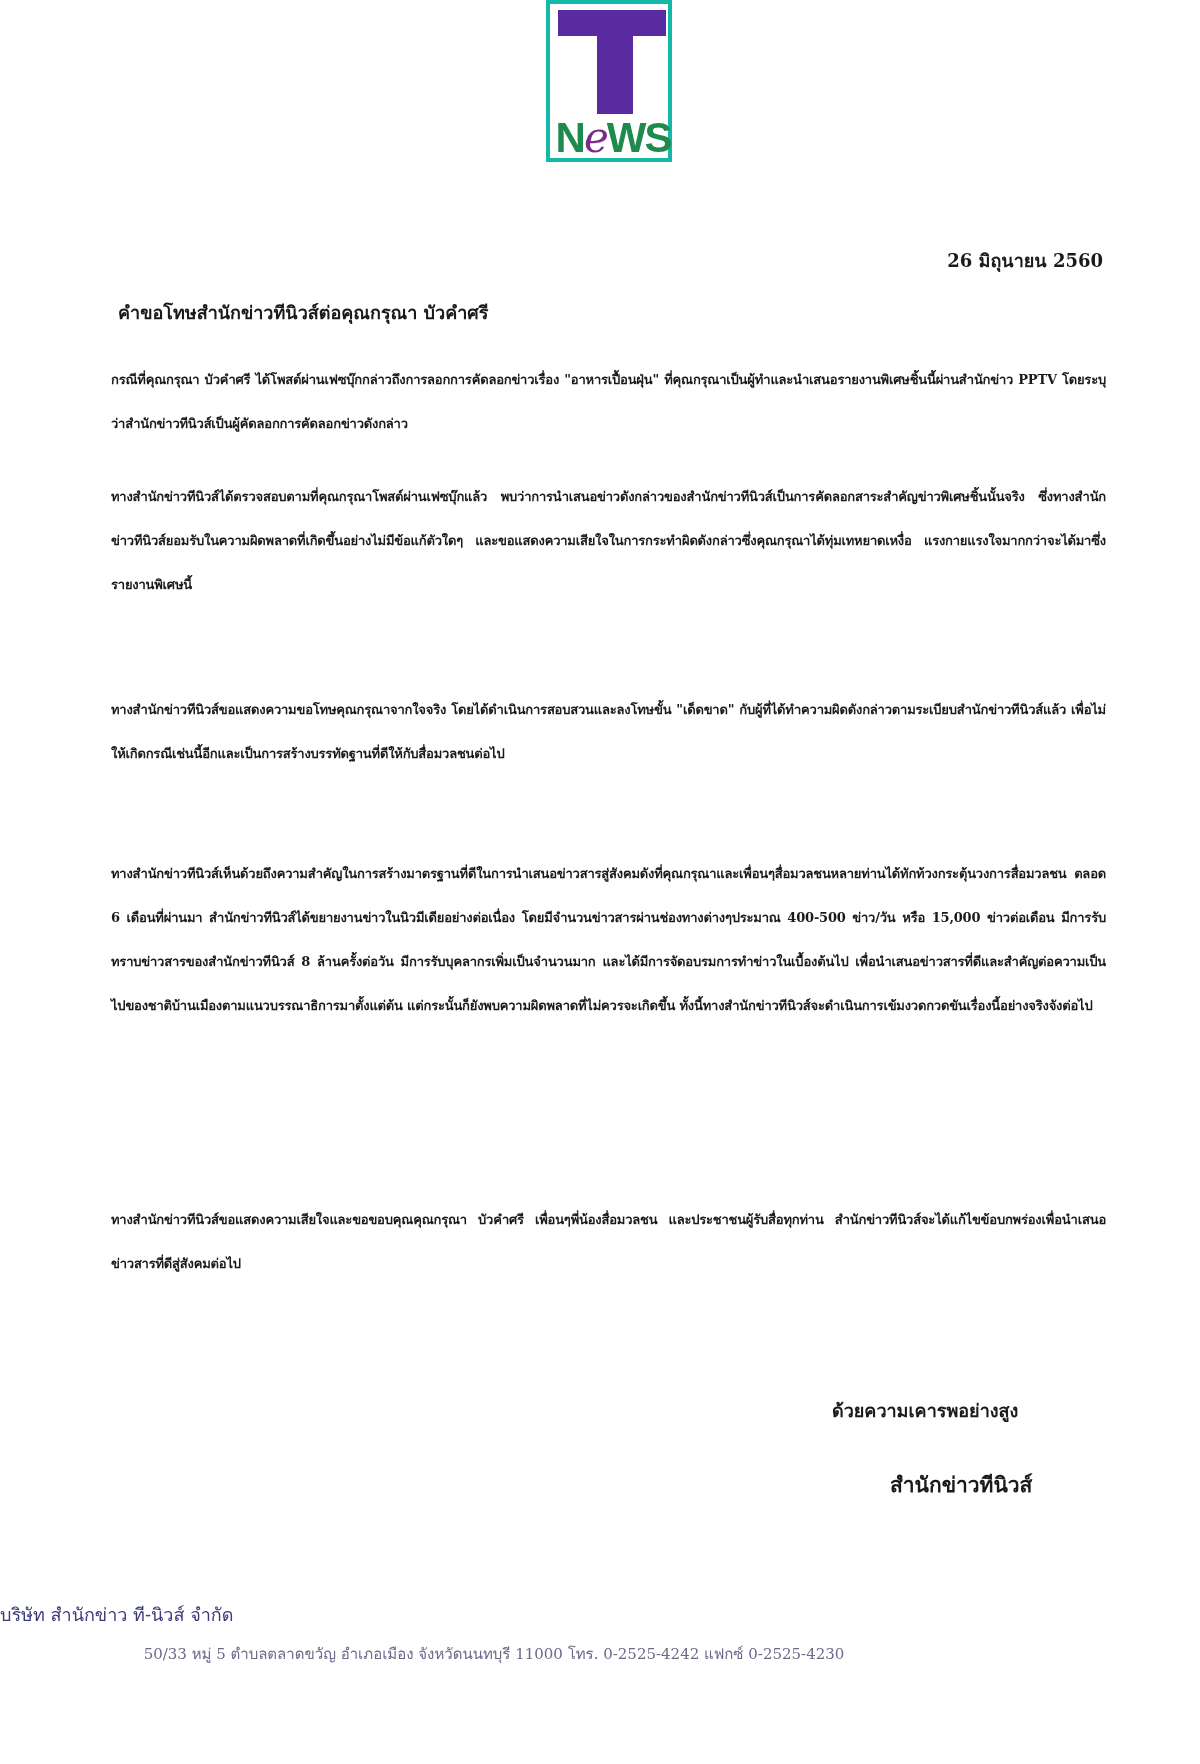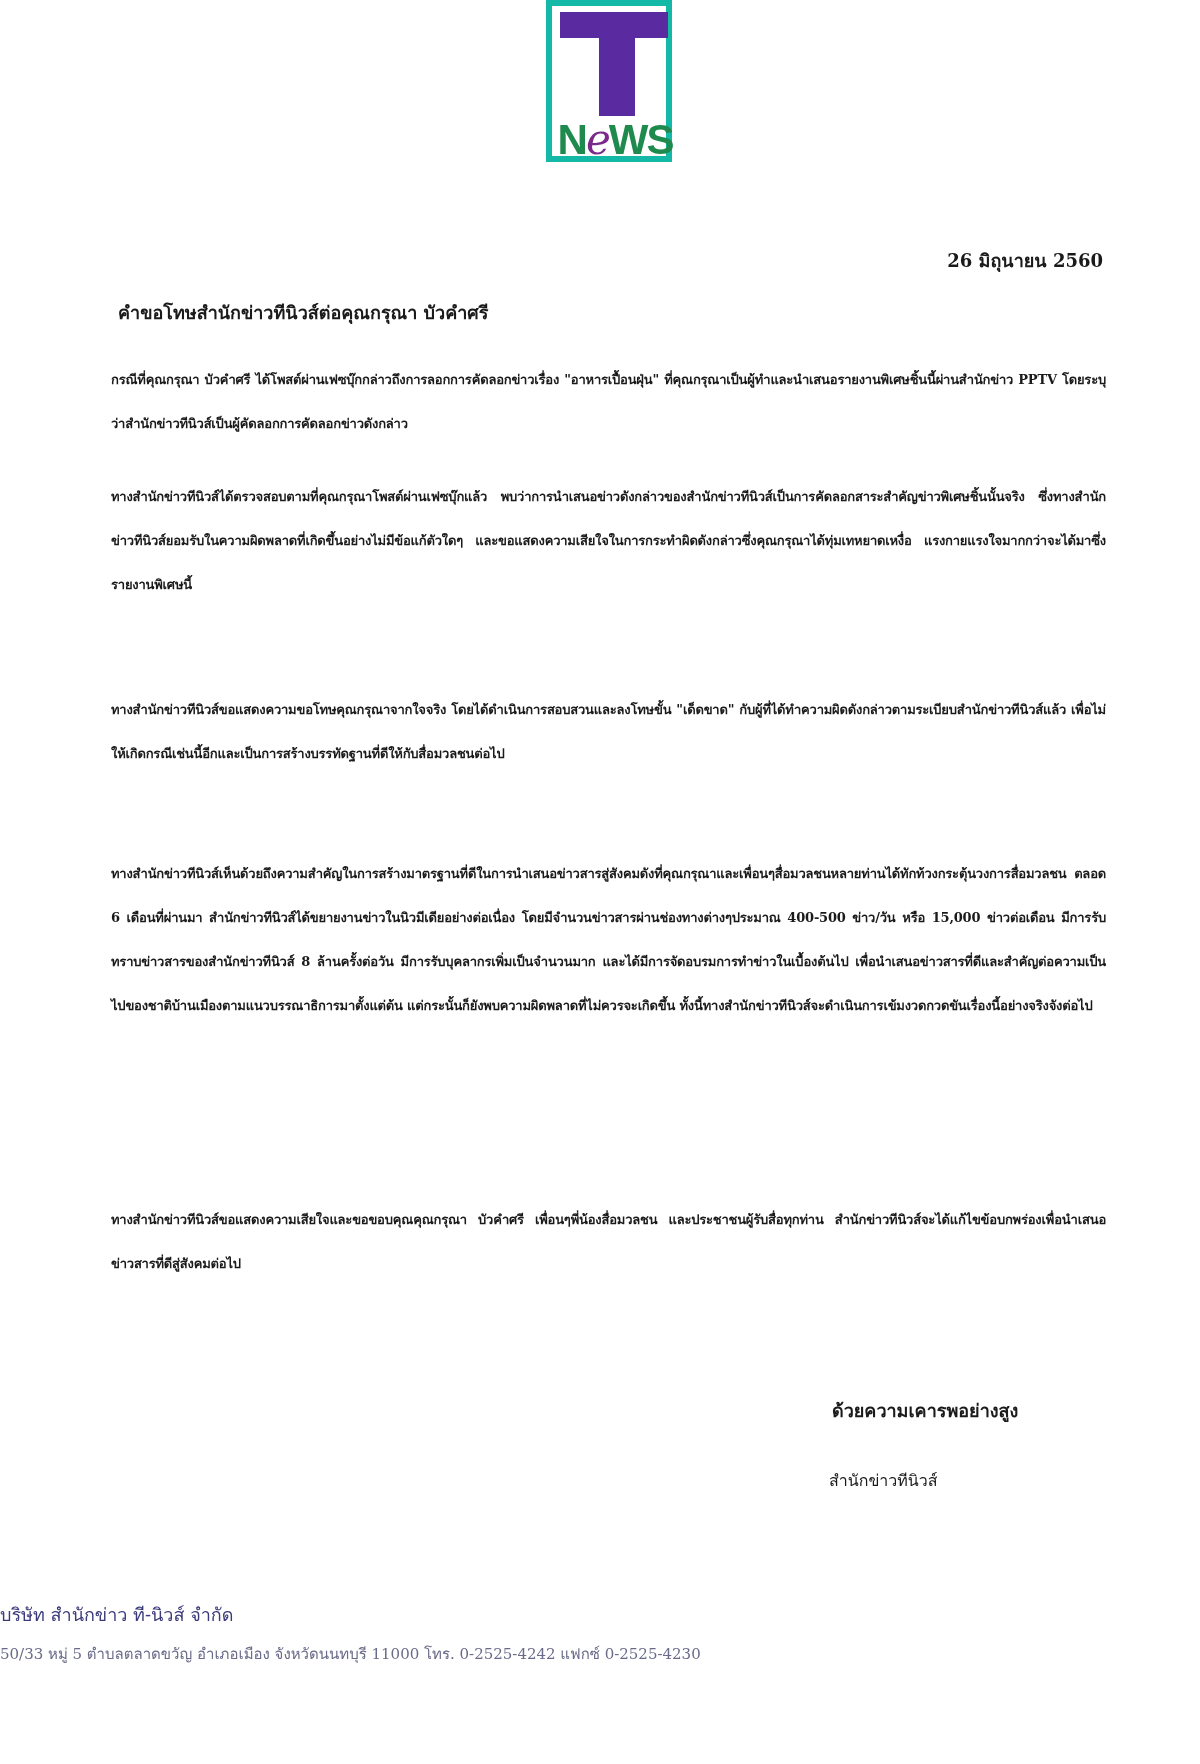--- a/index.html
+++ b/index.html
@@ -3,21 +3,21 @@
 <meta charset="utf-8">
 <style>
   html, body { margin: 0; padding: 0; background: #ffffff; }
   body {
     width: 1200px; height: 1764px; position: relative; overflow: hidden;
     font-family: "DejaVu Serif", "Liberation Serif", serif;
     color: #1a1a1a;
   }
   .logo {
     position: absolute; left: 546px; top: 0px; width: 126px; height: 162px;
-    border: 6px solid #14b8a6; box-sizing: border-box; background: #fff;
+    border: 4px solid #14b8a6; box-sizing: border-box; background: #fff;
   }
   .logo .t-bar { position: absolute; left: 8px; top: 6px; width: 108px; height: 26px; background: #5a2aa0; }
   .logo .t-stem { position: absolute; left: 47px; top: 30px; width: 36px; height: 80px; background: #5a2aa0; }
   .logo .news {
     position: absolute; left: 4px; top: 110px; width: 118px; text-align: center;
     font-family: "Liberation Sans", sans-serif; font-weight: bold; font-size: 42px;
     color: #1e8a4e; letter-spacing: -2px; line-height: 48px;
   }
   .logo .news .e { color: #7a2a8a; font-style: italic; font-family: "DejaVu Serif", serif; font-weight: normal; }
 
@@ -28,27 +28,27 @@
   .para {
     position: absolute; left: 111px; width: 995px; font-size: 13px; line-height: 44px;
     font-weight: bold; text-align: justify; letter-spacing: -0.2px;
   }
   .p1 { top: 358px; }
   .p2 { top: 475px; font-family: Liberation Serif, serif; }
   .p3 { top: 688px; }
   .p4 { top: 852px; }
   .p5 { top: 1198px; }
   .closing { position: absolute; left: 832px; top: 1396px; font-size: 18px; font-weight: bold; }
-  .signer { position: absolute; left: 829px; top: 1468px; font-size: 16px; font-weight: normal; }
+  .signer { position: absolute; left: 890px; top: 1468px; font-size: 21px; font-weight: bold; }
   .footer-company {
     position: absolute; left: 0; width: 1200px; top: 1600px; 
     font-size: 18px; color: #3a3a7a;
   }
   .footer-address {
-    position: absolute; left: 0; width: 988px; top: 1642px; text-align: left;
+    position: absolute; left: 0; width: 988px; top: 1642px; text-align: center;
     font-size: 15px; color: #6a6a8a;
   }
 </style>
 </head>
 <body>
 
 <div class="logo">
   <div class="t-bar"></div>
   <div class="t-stem"></div>
   <div class="news"><span>N</span><span class="e">e</span><span>WS</span></div>

